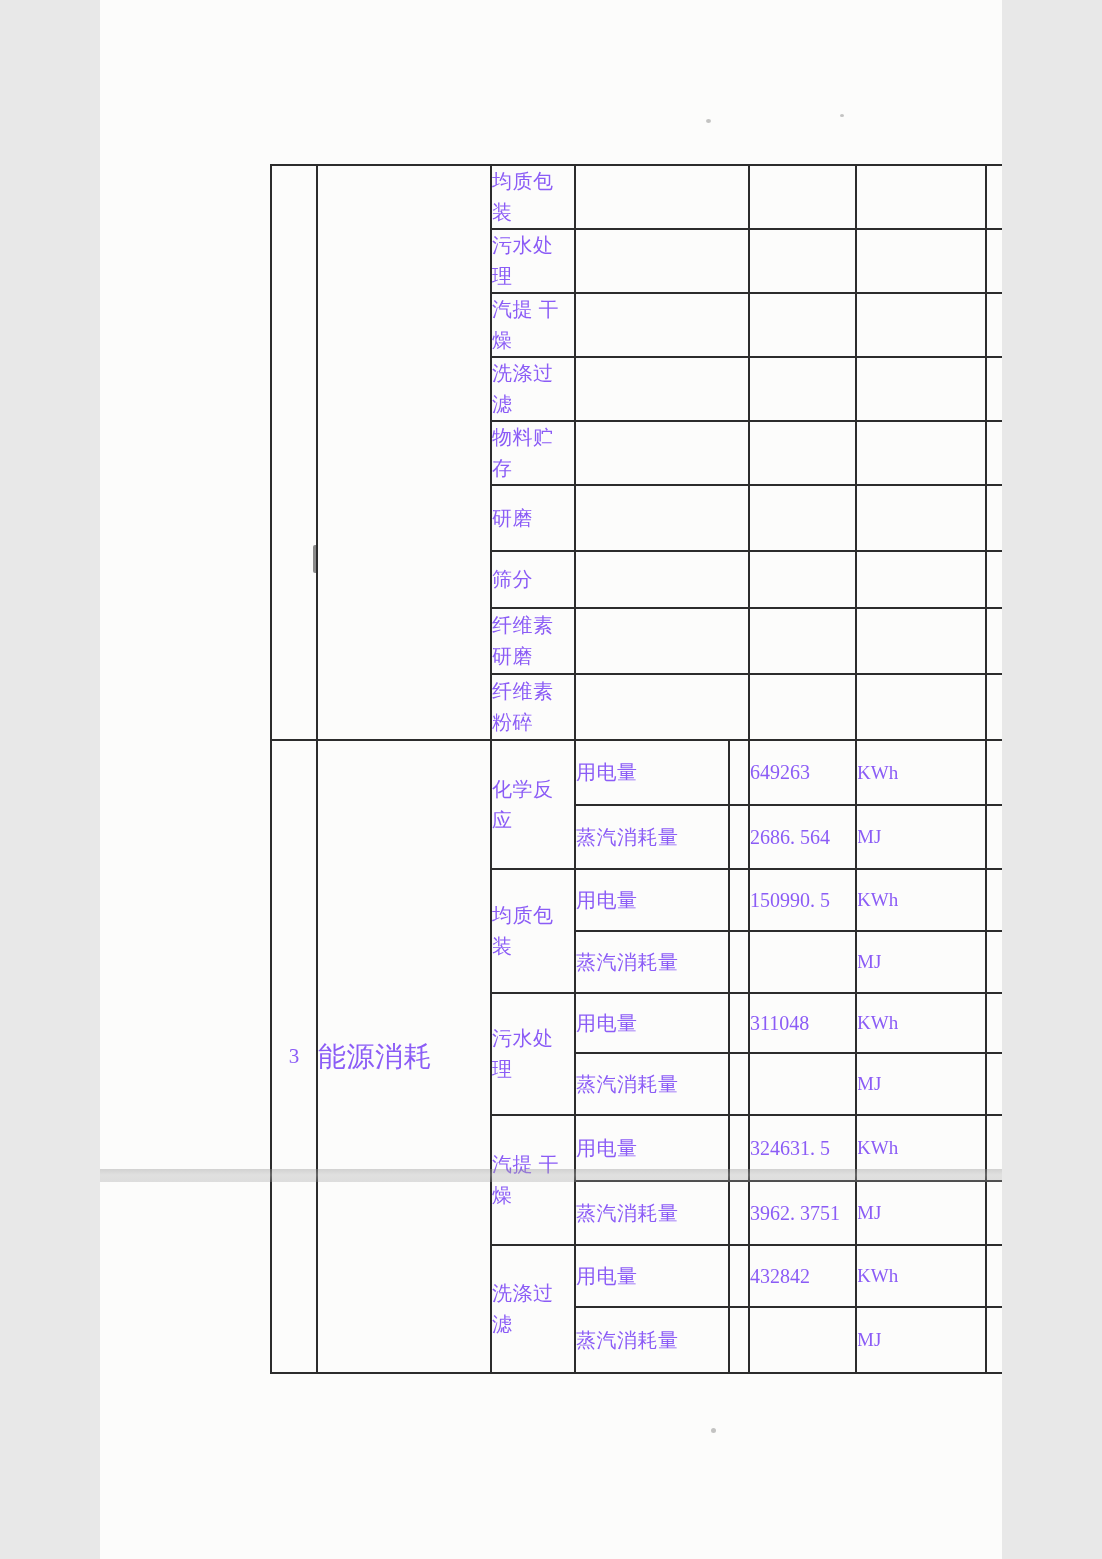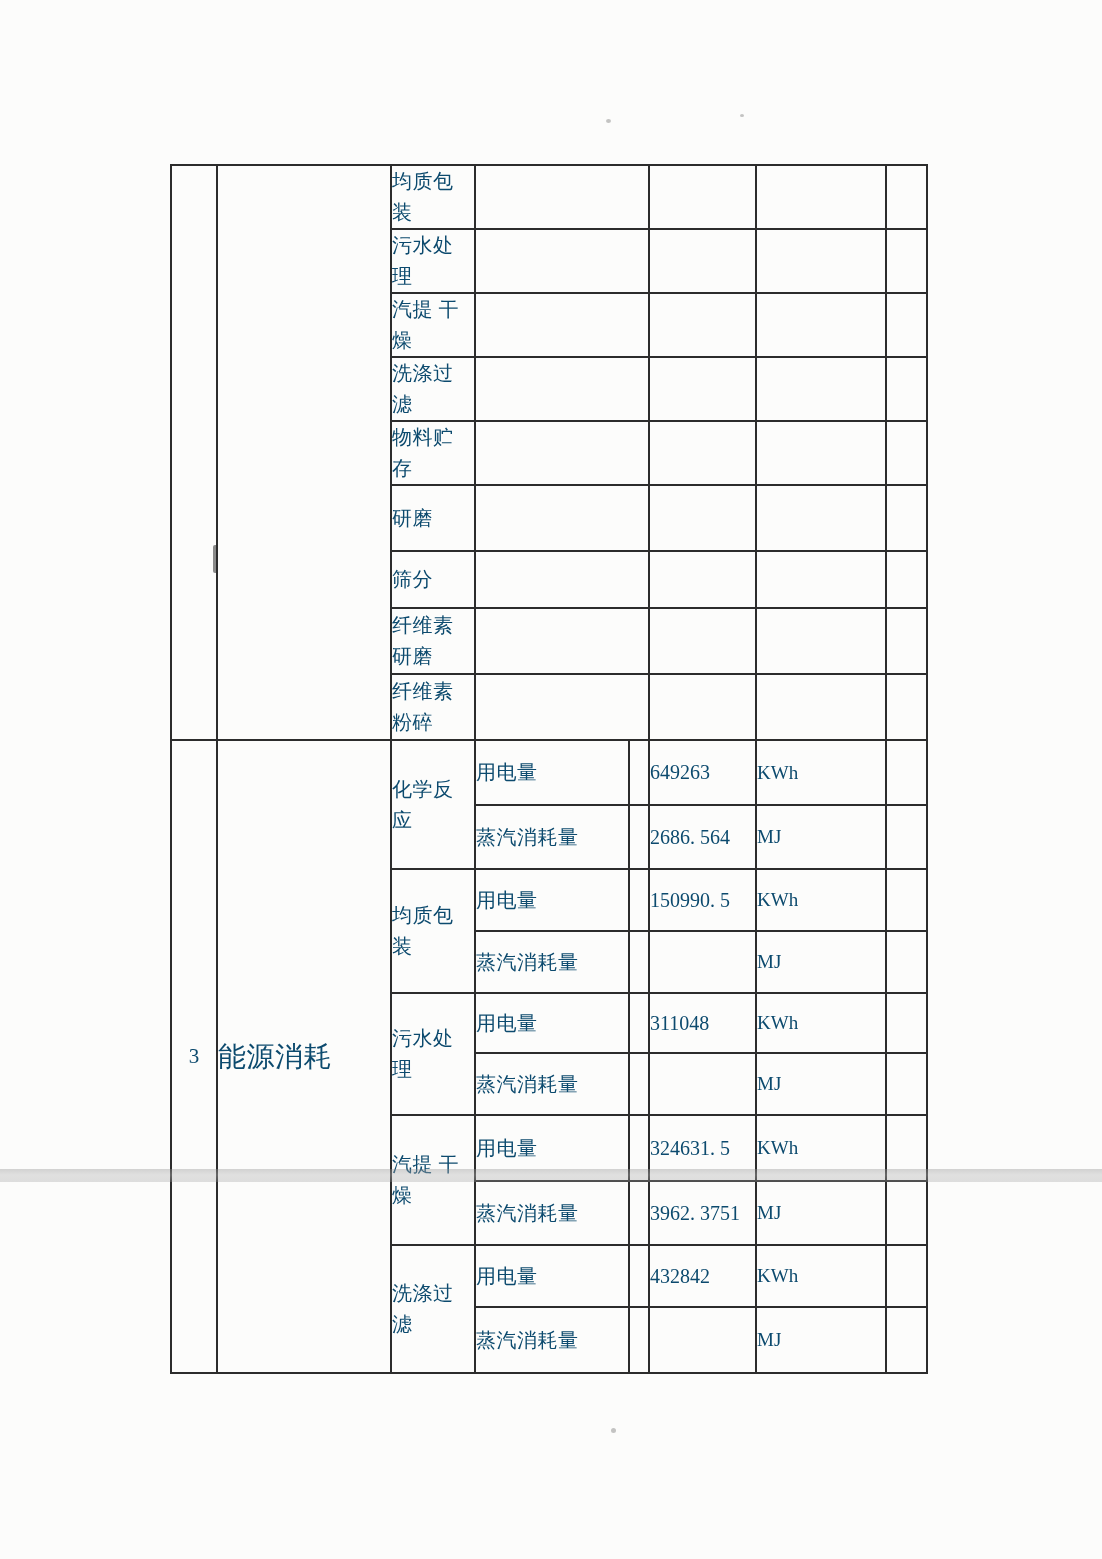--- a/index.html
+++ b/index.html
@@ -2,27 +2,27 @@
 <html><head>
 <meta charset="utf-8">
 <style>
   html, body {
     margin: 0;
     padding: 0;
     background: #e8e8e8;
   }
   .page {
     position: relative;
-    width: 1102px;
+    width: 902px;
     height: 1559px;
     background: #fcfcfb;
     margin: 0 auto;
     overflow: hidden;
     font-family: "Liberation Serif", "DejaVu Serif", serif;
-    color: #0c4a6e;
+    color: #8b5cf6;
   }
   table.doc-table {
     position: absolute;
     left: 170px;
     top: 164px;
     width: 756px;
     border-collapse: collapse;
     table-layout: fixed;
   }
   table.doc-table td {
@@ -54,20 +54,21 @@
     letter-spacing: 0.5px;
     margin-top: 28px;
   }
   .c-val {
     padding-left: 8px;
     font-size: 20px;
   }
   .c-unit {
     padding-left: 6px;
     font-size: 19px;
+    border-radius: 17px;
   }
   
   .scan-band {
     position: absolute;
     left: 0;
     top: 1169px;
     width: 1102px;
     height: 13px;
     background: linear-gradient(180deg,
       rgba(140,140,140,0.38) 0%,

